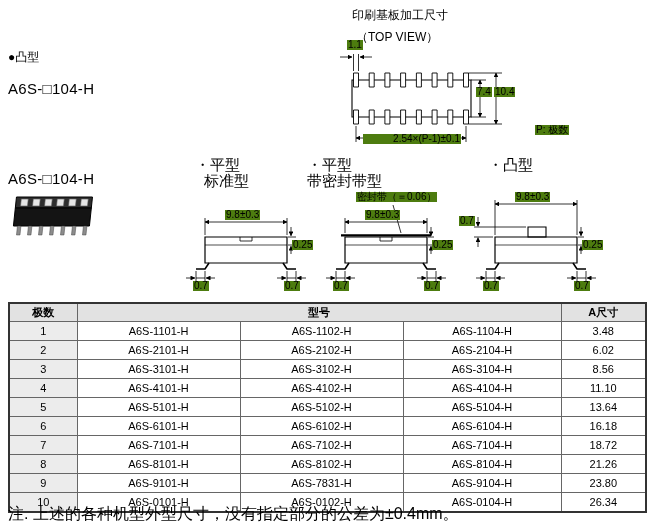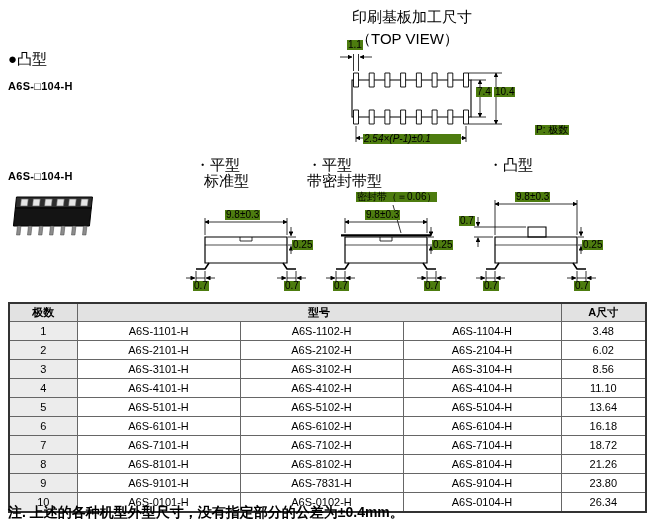--- a/index.html
+++ b/index.html
@@ -5,39 +5,39 @@
   * { margin:0; padding:0; box-sizing:border-box; }
   html,body { background:#fff; }
   body {
     width:653px; height:528px;
     font-family:"Liberation Sans","DejaVu Sans",sans-serif;
     color:#000;
   }
   .page { position:relative; width:653px; height:528px; background:#fff; overflow:hidden; }
   .abs { position:absolute; }
   .lbl { font-size:15px; line-height:1.2; white-space:nowrap; }
-  .ttl { font-size:15px; line-height:1.25; white-space:nowrap; }
-  .model { font-size:11px; font-weight:bold; white-space:nowrap; letter-spacing:0.3px; }
+  .ttl { font-size:12px; line-height:1.25; white-space:nowrap; }
+  .model { font-size:15px; font-weight:normal; white-space:nowrap; letter-spacing:0.3px; }
   .dim { font-size:10px; line-height:1; background:#4d7c0f; padding:0 1px; white-space:nowrap; }
-  .dim.ctr { text-align:left;font-style:italic; }
+  .dim.ctr { text-align:right; }
   svg line, svg path, svg rect { vector-effect:non-scaling-stroke; }
 
   table.spec {
     position:absolute; left:8px; top:302px; width:637px;
     border-collapse:collapse; table-layout:fixed;
     font-size:11px; border:2px solid #333;
   }
   .spec th, .spec td {
     border:1px solid #666; text-align:center;
     height:18px; line-height:18px; padding:0;
     overflow:hidden; white-space:nowrap;
   }
   .spec thead th { background:#e2e2e2; font-weight:bold; height:17px; line-height:17px; }
   .spec td.poles { background:#ececec; }
-  .foot { font-size:14px; white-space:nowrap;font-weight:bold; }
+  .foot { font-size:16px; white-space:nowrap; }
 </style>
 </head>
 <body>
 
 <div class="page">
 
   <div class="abs ttl" style="left:8px;top:50px">●凸型</div>
   <div class="abs model" style="left:8px;top:80px">A6S-□104-H</div>
   <div class="abs model" style="left:8px;top:170px">A6S-□104-H</div>
 

